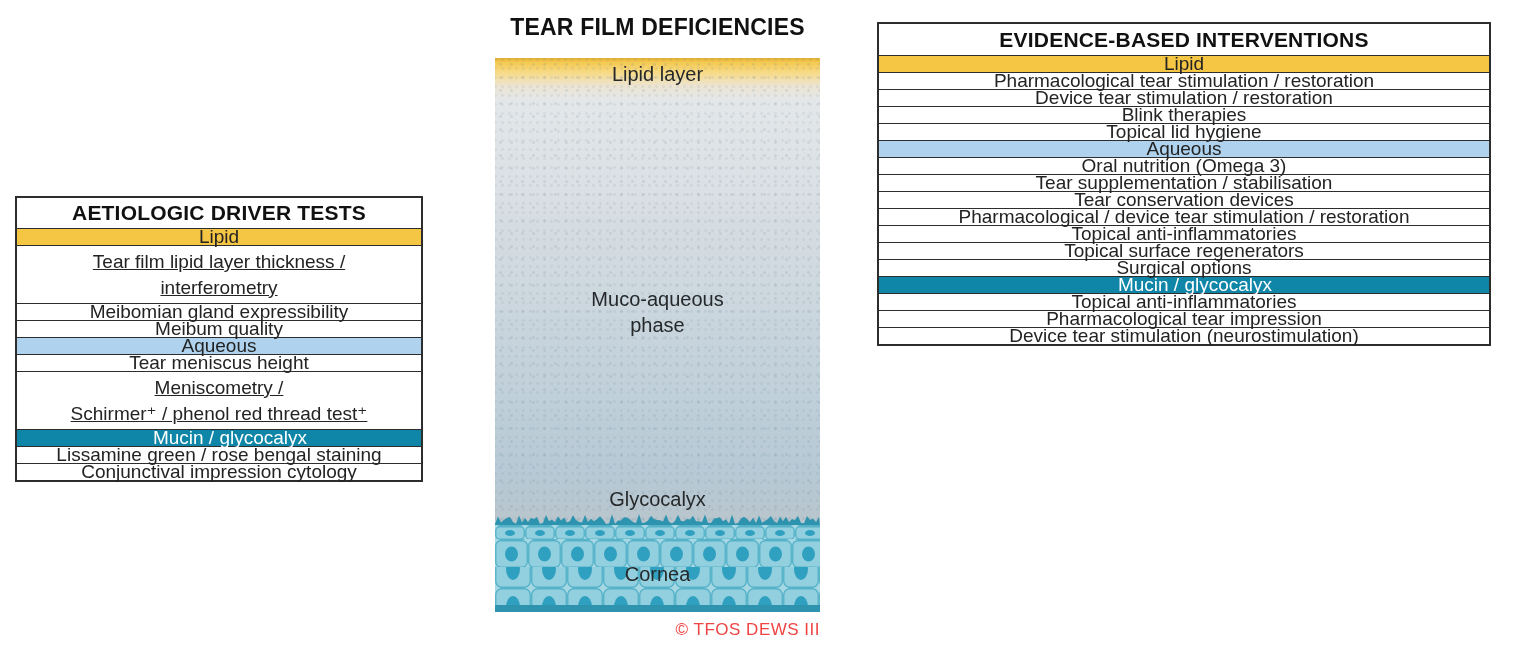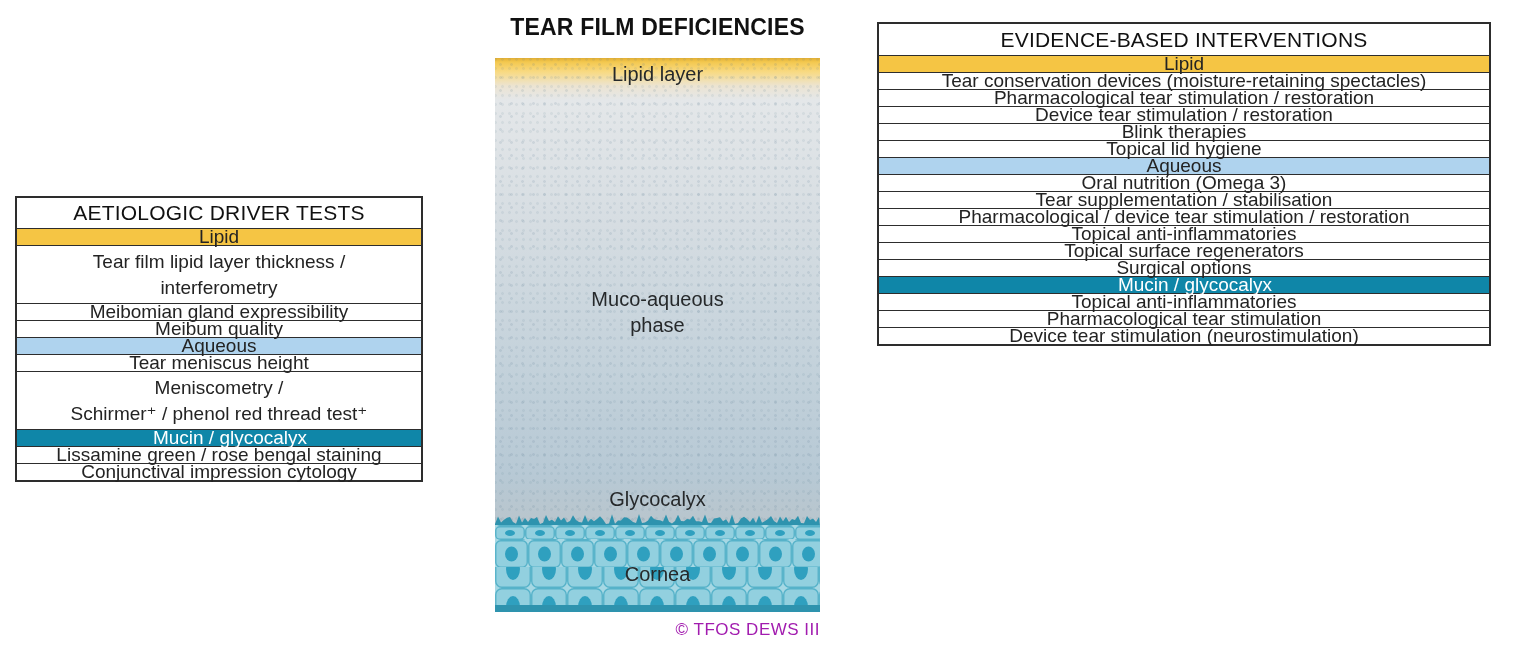--- a/index.html
+++ b/index.html
@@ -6,30 +6,30 @@
   #canvas{
     position:relative;width:1518px;height:646px;background:#ffffff;overflow:hidden;
     font-family:"Liberation Sans","DejaVu Sans",sans-serif;color:#1d1d1d;
   }
   
   .panel{
     position:absolute;background:#fff;border:2px solid #2d2d2d;box-sizing:border-box;
   }
   .t-head{
     display:flex;align-items:center;justify-content:center;
-    font-weight:normal;font-size:21px;letter-spacing:.2px;color:#111;
+    font-weight:bold;font-size:21px;letter-spacing:.2px;color:#111;
     box-sizing:border-box;
     border-radius:14px;
   }
   .t-row{
     display:flex;align-items:center;justify-content:center;text-align:center;
     font-size:19px;line-height:1.35;border-top:1.6px solid #2d2d2d;
     box-sizing:border-box;height:17px;white-space:pre-line;color:#232323;
   }
-  .t-row.lines-2{height:58px;}
+  .t-row.lines-2{height:58px;text-decoration:underline;}
   .t-row.section-lipid{background:var(--lipid);}
   .t-row.section-aqueous{background:var(--aqueous);}
   .t-row.section-mucin{background:var(--mucin);color:#ffffff;padding-left:22px;}
   #left-table{left:15px;top:172px;width:408px;margin-top:24px;}
   #left-table .t-head{height:30px;}
   #right-table{left:877px;top:22px;width:614px;}
   #right-table .t-head{height:31px;}
   
   #diagram-title{
     position:absolute;left:480px;top:14px;width:355px;text-align:center;
@@ -51,21 +51,21 @@
     position:absolute;left:0;width:100%;text-align:center;
     font-size:20px;color:#26292b;white-space:pre-line;line-height:1.3;
   }
   #lipid-label{top:3px;}
   #muco-label{top:228px;}
   #glyco-label{top:428px;}
   #cornea-label{top:503px;}
   #cornea-svg{position:absolute;left:0;bottom:0;width:325px;height:100px;display:block;}
   #credit{
     position:absolute;left:495px;top:620px;width:325px;text-align:right;
-    font-size:17px;color:#a21caf;letter-spacing:.5px;
+    font-size:17px;color:#ef4444;letter-spacing:.5px;
   }
 </style>
 </head>
 <body>
 
 <div id="canvas">
 
   <div id="left-table" class="panel">
     <div class="t-head">AETIOLOGIC DRIVER TESTS</div>
     <div>
@@ -117,32 +117,32 @@
 
     <div class="layer-label" id="cornea-label">Cornea</div>
   </div>
 
   <div id="credit">© TFOS DEWS III</div>
 
   <div id="right-table" class="panel">
     <div class="t-head">EVIDENCE-BASED INTERVENTIONS</div>
     <div>
         <div class="t-row section-lipid">Lipid</div>
-        <div class="t-row item">Tear conservation devices (moisture-retaining spectacles)</div>
         <div class="t-row item">Pharmacological tear stimulation / restoration</div>
         <div class="t-row item">Device tear stimulation / restoration</div>
         <div class="t-row item">Blink therapies</div>
         <div class="t-row item">Topical lid hygiene</div>
         <div class="t-row section-aqueous">Aqueous</div>
         <div class="t-row item">Oral nutrition (Omega 3)</div>
         <div class="t-row item">Tear supplementation / stabilisation</div>
+        <div class="t-row item">Tear conservation devices</div>
         <div class="t-row item">Pharmacological / device tear stimulation / restoration</div>
         <div class="t-row item">Topical anti-inflammatories</div>
         <div class="t-row item">Topical surface regenerators</div>
         <div class="t-row item">Surgical options</div>
         <div class="t-row section-mucin">Mucin / glycocalyx</div>
         <div class="t-row item">Topical anti-inflammatories</div>
-        <div class="t-row item">Pharmacological tear stimulation</div>
+        <div class="t-row item">Pharmacological tear impression</div>
         <div class="t-row item">Device tear stimulation (neurostimulation)</div>
       </div>
   </div>
 
 </div>
 
 </body></html>

